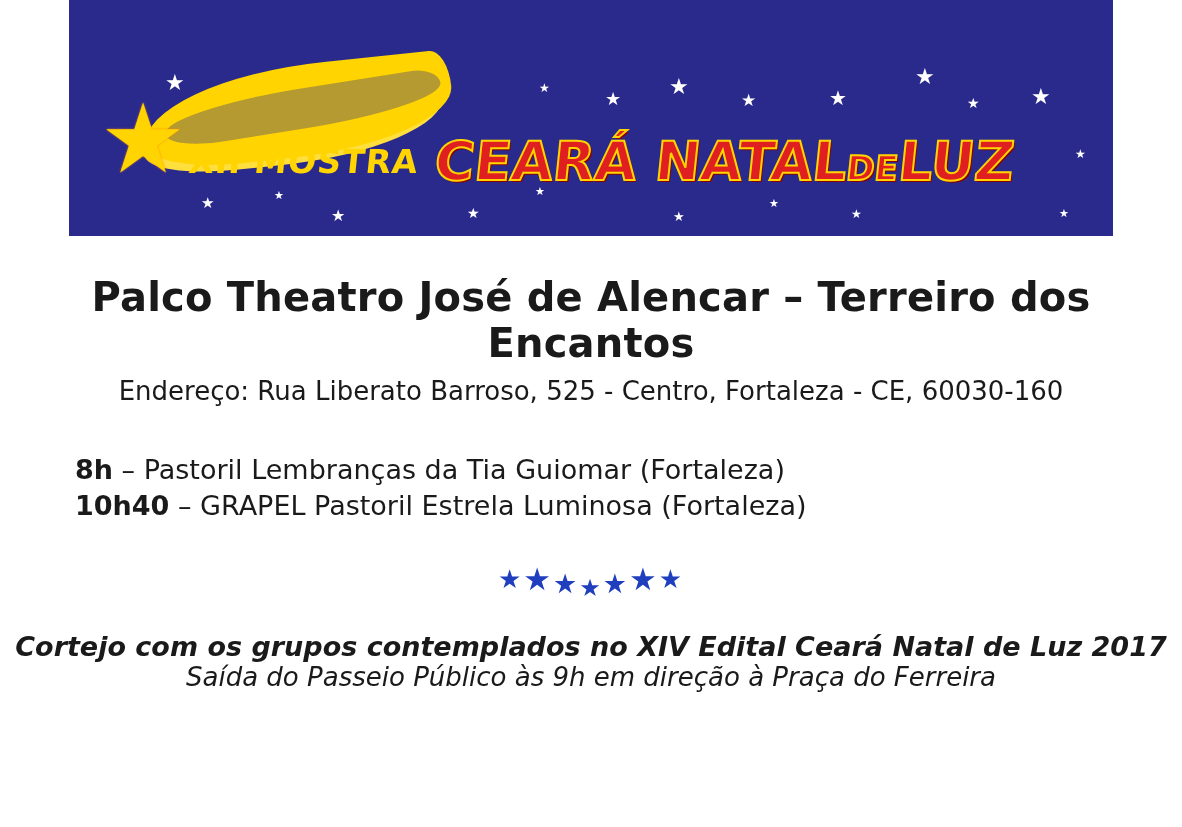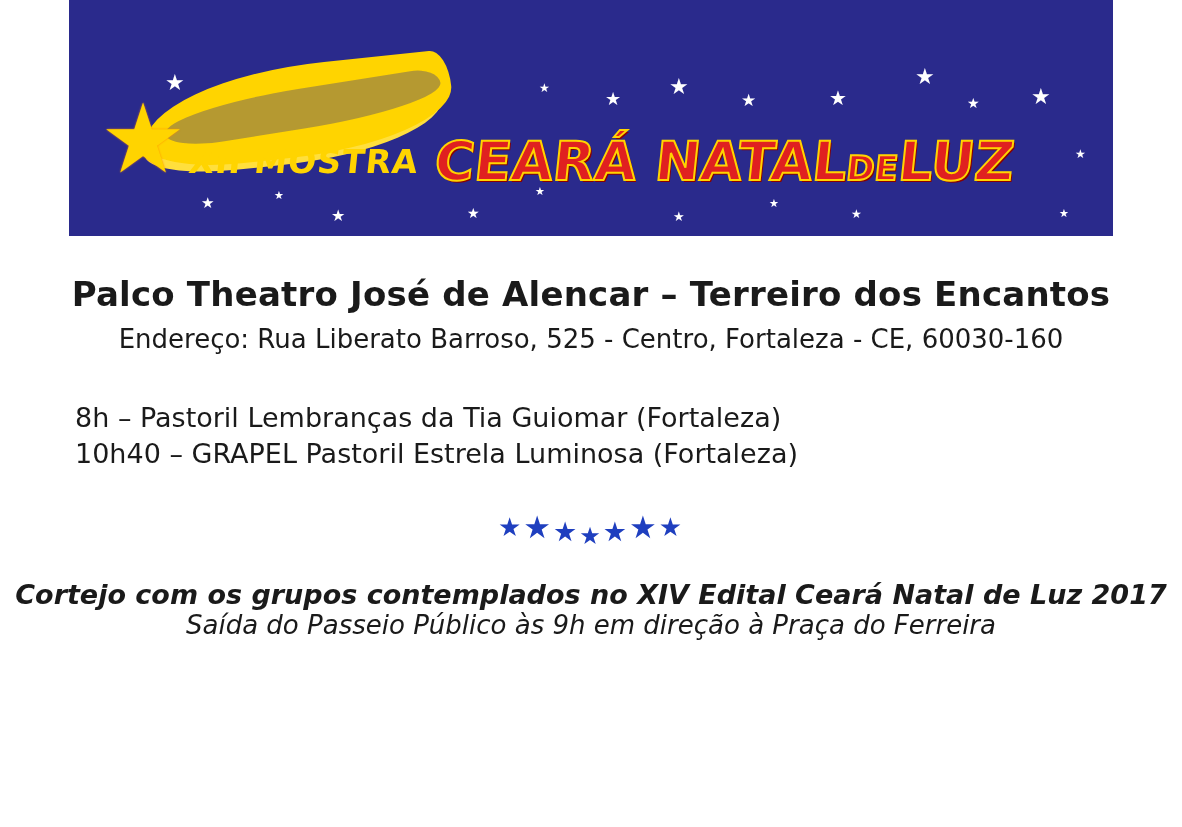--- a/index.html
+++ b/index.html
@@ -126,40 +126,40 @@
 
   
   .content {
     position: absolute;
     left: 0;
     top: 236px;
     width: 1182px;
   }
   .venue {
     text-align: center;
-    font-size: 34px;
+    font-size: 40px;
     font-weight: bold;
     margin-top: 38px;
     letter-spacing: .2px;
   }
   .address {
     text-align: center;
     font-size: 26px;
     margin-top: 10px;
   }
   .schedule {
     margin: 46px 0 0 75px;
     font-size: 27px;
     line-height: 1.32;
   }
   .schedule-row {
     white-space: nowrap;
   }
   .sched-time {
-    font-weight: normal;
+    font-weight: bold;
   }
   .star-divider {
     margin-top: 38px;
     text-align: center;
     color: #1f3fbf;
     font-size: 30px;
     letter-spacing: 2px;
     white-space: nowrap;
   }
   .star-divider span { display: inline-block; }

